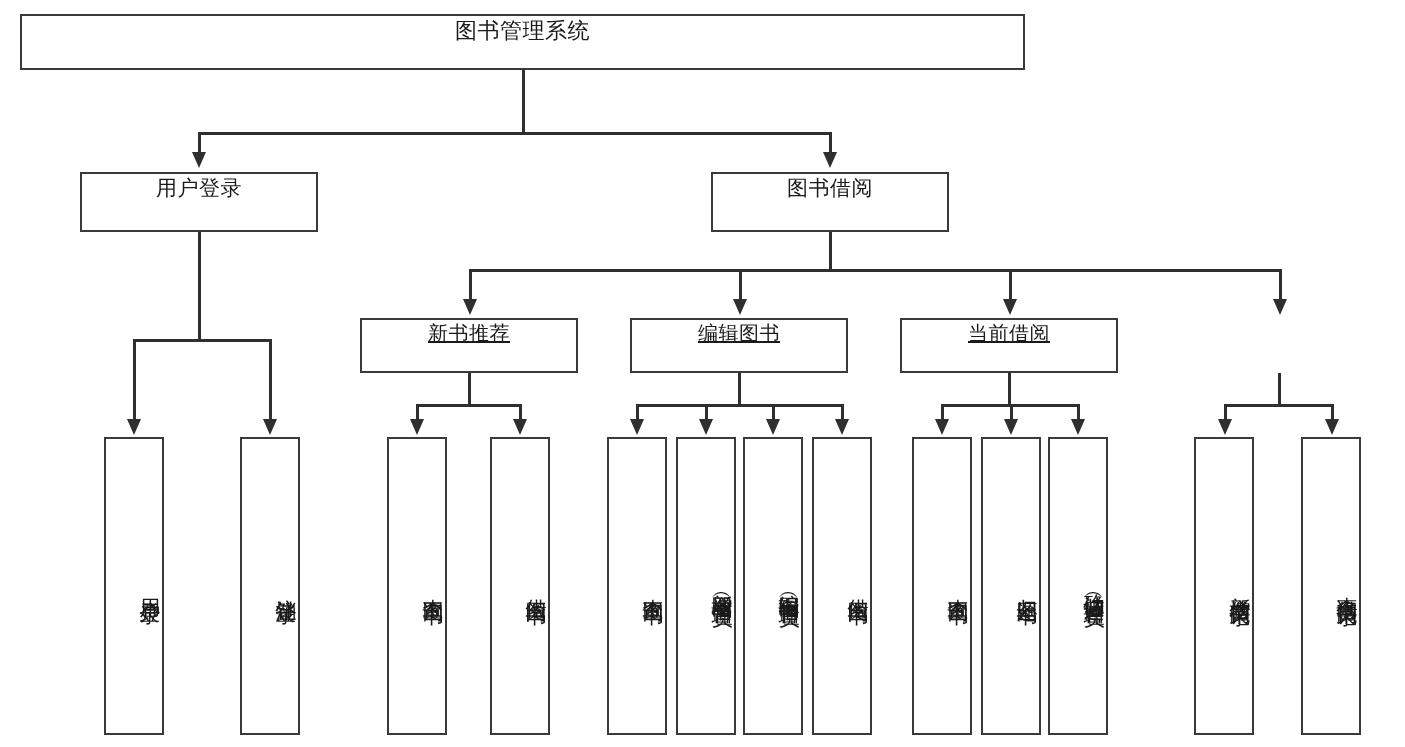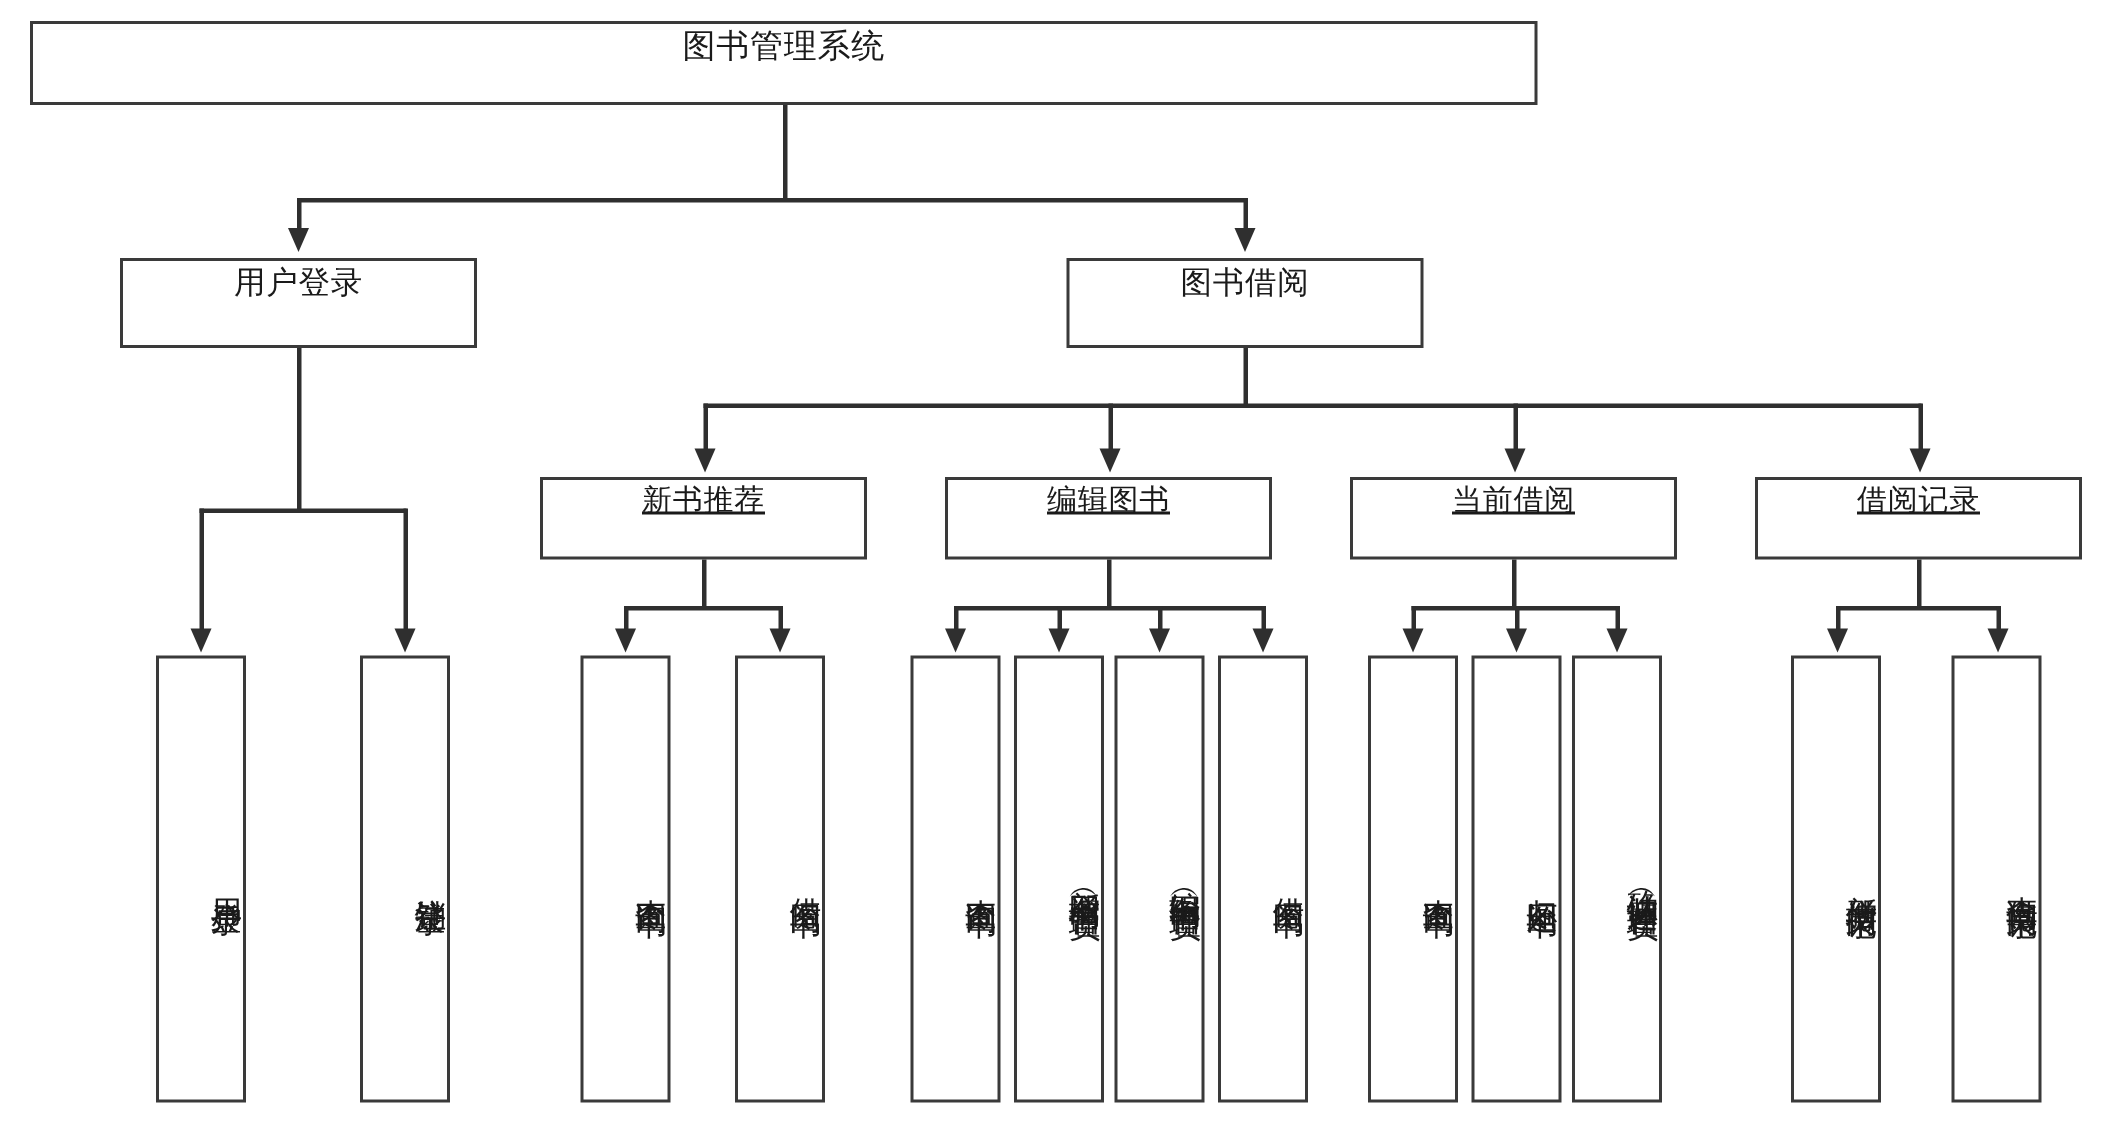--- a/index.html
+++ b/index.html
@@ -124,23 +124,20 @@
   <div class="arrow" style="left:1273px; top:299px;"></div>
 
   <div class="node lvl3" style="left:360px; top:318px; width:218px; height:55px;">
     <span>新书推荐</span>
   </div>
   <div class="node lvl3" style="left:630px; top:318px; width:218px; height:55px;">
     <span>编辑图书</span>
   </div>
   <div class="node lvl3" style="left:900px; top:318px; width:218px; height:55px;">
     <span>当前借阅</span>
-  </div>
-  <div class="node lvl3" style="left:1170px; top:318px; width:218px; height:55px;">
-    <span>借阅记录</span>
   </div>
 
   <div class="vline" style="left:468px; top:373px; height:33px;"></div>
   <div class="hline" style="left:416px; top:404px; width:105px;"></div>
   <div class="vline" style="left:416px; top:404px; height:17px;"></div>
   <div class="arrow" style="left:410px; top:419px;"></div>
   <div class="vline" style="left:519px; top:404px; height:17px;"></div>
   <div class="arrow" style="left:513px; top:419px;"></div>
 
   <div class="vline" style="left:738px; top:373px; height:33px;"></div>

